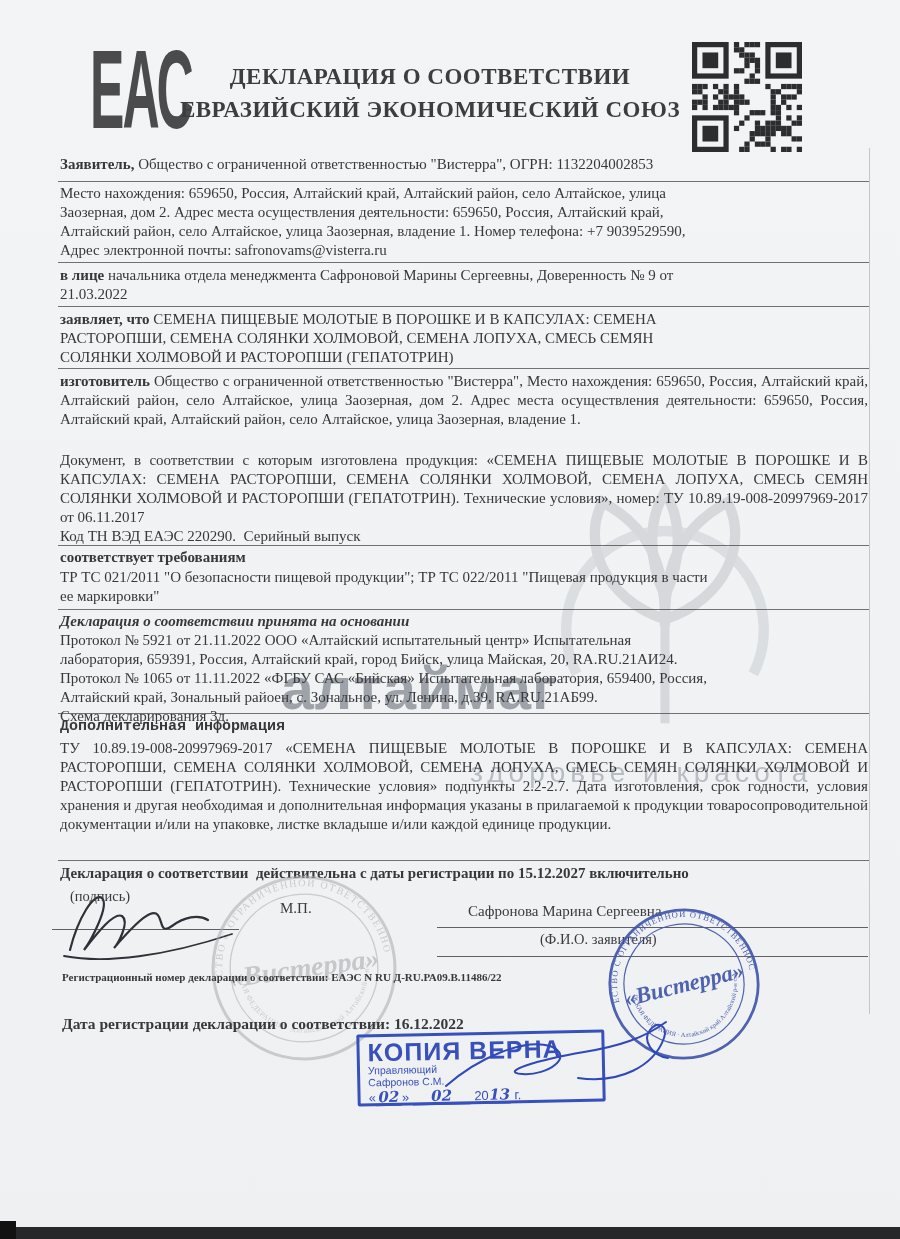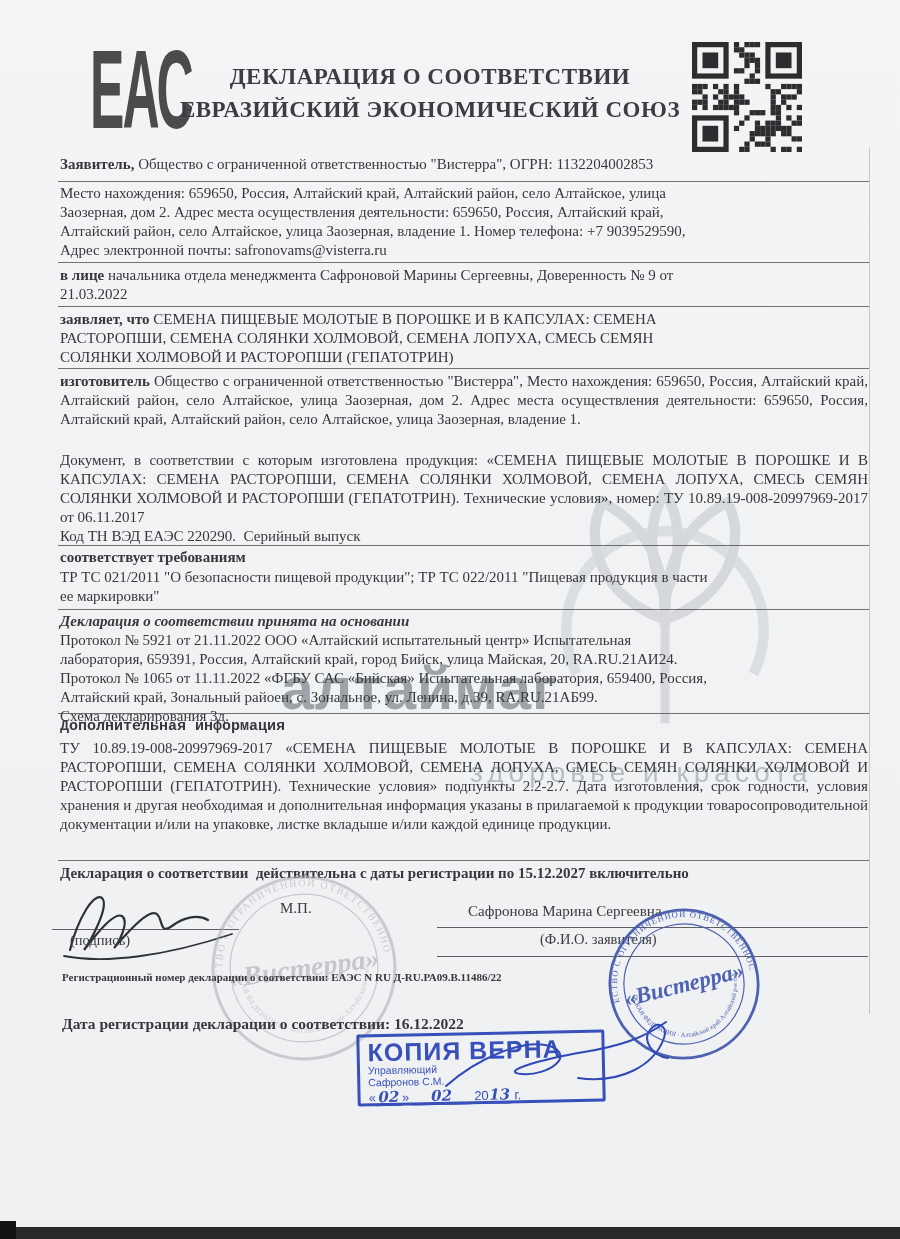--- a/index.html
+++ b/index.html
@@ -34,21 +34,21 @@
   .s7{top:713px;} .b-add-label{top:717px;font-family:Liberation Mono, monospace;}
   .b-add-text{top:739px;}
   .s8{top:860px;} .b-validity{top:864px;}
   
   .sig-ink{position:absolute;left:56px;top:884px;width:190px;height:82px;}
   .line{position:absolute;height:0;border-top:1px solid rgba(60,60,64,.8);}
   .l-sign{left:52px;top:929px;width:187px;}
   .l-fio1{left:437px;top:927px;width:431px;}
   .l-fio2{left:437px;top:956px;width:431px;}
   .cap{position:absolute;font-size:14.5px;color:#3a3b3e;}
-  .c-sign{left:70px;top:932px;}
+  .c-sign{left:70px;top:888px;}
   .c-mp{left:280px;top:900px;font-size:15px;}
   .c-name{left:468px;top:903px;font-size:15px;}
   .c-fio{left:540px;top:931px;}
   .b-regnum{position:absolute;left:62px;top:971px;font-size:11px;font-weight:700;width:806px;}
   .b-regdate{position:absolute;left:62px;top:1015px;font-size:15.5px;font-weight:700;width:600px;}
   
   .stamp-gray{position:absolute;left:208px;top:872px;width:192px;height:192px;opacity:.55;}
   .stamp-blue{position:absolute;left:606px;top:906px;width:156px;height:156px;opacity:.92;}
   .copy-stamp{position:absolute;left:357px;top:1032px;width:248px;height:72px;
         border:3px solid #2f49b8;border-radius:2px;color:#2f49b8;transform:rotate(-1.2deg);

